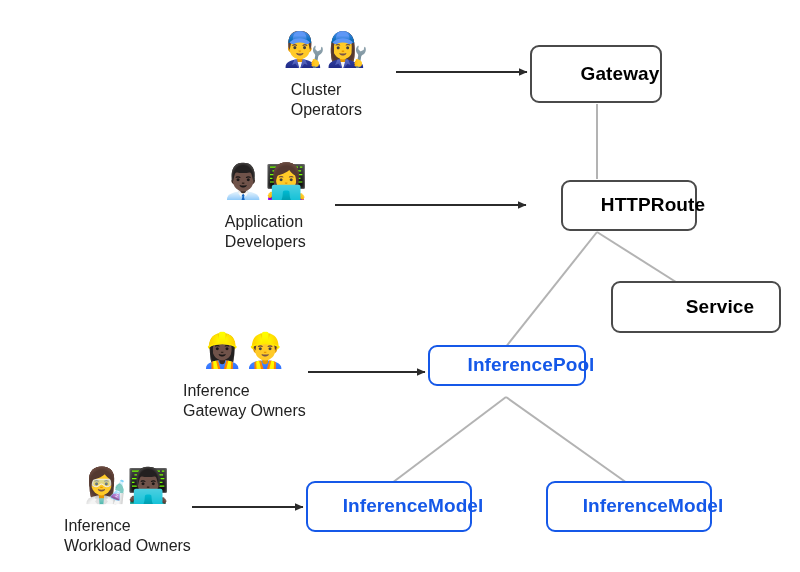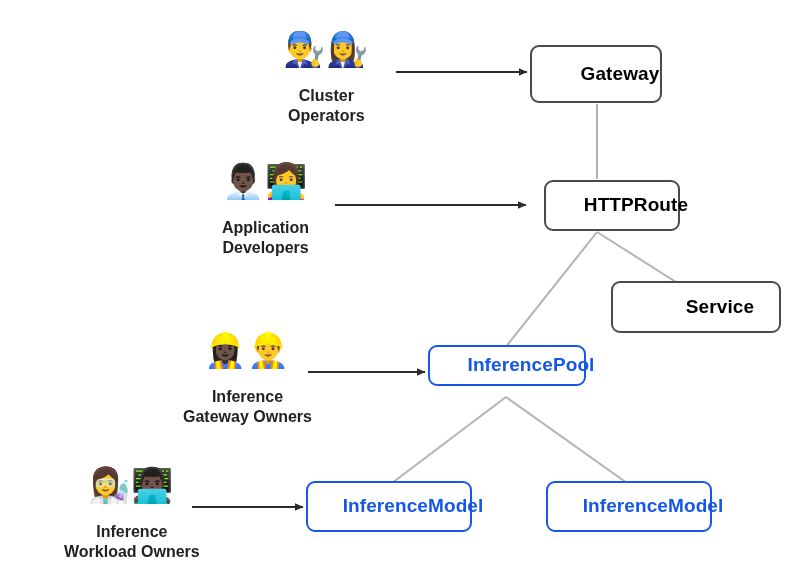--- a/index.html
+++ b/index.html
@@ -63,27 +63,27 @@
     z-index: 3;
   }
   .persona-emojis {
     font-size: 34px;
     line-height: 1;
     letter-spacing: 1px;
     white-space: nowrap;
     font-family: "DejaVu Sans", sans-serif;
   }
   .persona-label {
-    margin-top: 20px;
+    margin-top: 14px;
     font-size: 16px;
     color: #222222;
     line-height: 1.22;
-    text-align: center;
+    text-align: left;
     white-space: nowrap;
-    font-weight: bold;
+    font-weight: normal;
   }
 </style>
 </head>
 <body>
 
 <div id="canvas">
 
   <svg id="wires" viewBox="0 0 800 572" xmlns="http://www.w3.org/2000/svg">
     <defs>
       <marker id="arrowhead" markerWidth="9" markerHeight="8" refX="8.5" refY="4" orient="auto" markerUnits="userSpaceOnUse">
@@ -100,21 +100,21 @@
     <g id="arrow-group">
         <line x1="396" y1="72" x2="527" y2="72" stroke="#2b2b2b" stroke-width="2.2" marker-end="url(#arrowhead)"></line>
         <line x1="335" y1="205" x2="526" y2="205" stroke="#2b2b2b" stroke-width="2.2" marker-end="url(#arrowhead)"></line>
         <line x1="308" y1="372" x2="425" y2="372" stroke="#2b2b2b" stroke-width="2.2" marker-end="url(#arrowhead)"></line>
         <line x1="192" y1="507" x2="303" y2="507" stroke="#2b2b2b" stroke-width="2.2" marker-end="url(#arrowhead)"></line>
       </g>
   </svg>
 
   <div id="node-layer">
       <div class="node gw" style="left: 530px; top: 45px; width: 132px; height: 58px;">Gateway</div>
-      <div class="node gw" style="left: 544px; top: 180px; width: 136px; height: 51px;">HTTPRoute</div>
+      <div class="node gw" style="left: 561px; top: 180px; width: 136px; height: 51px;">HTTPRoute</div>
       <div class="node gw" style="left: 611px; top: 281px; width: 170px; height: 52px;">Service</div>
       <div class="node inf" style="left: 428px; top: 345px; width: 158px; height: 41px;">InferencePool</div>
       <div class="node inf" style="left: 306px; top: 481px; width: 166px; height: 51px;">InferenceModel</div>
       <div class="node inf" style="left: 546px; top: 481px; width: 166px; height: 51px;">InferenceModel</div>
     </div>
   <div id="persona-layer">
       <div class="persona" style="left: 283px; top: 32px;">
         <div class="persona-emojis">👨‍🔧👩‍🔧</div>
         <div class="persona-label">
           <div>Cluster</div>

